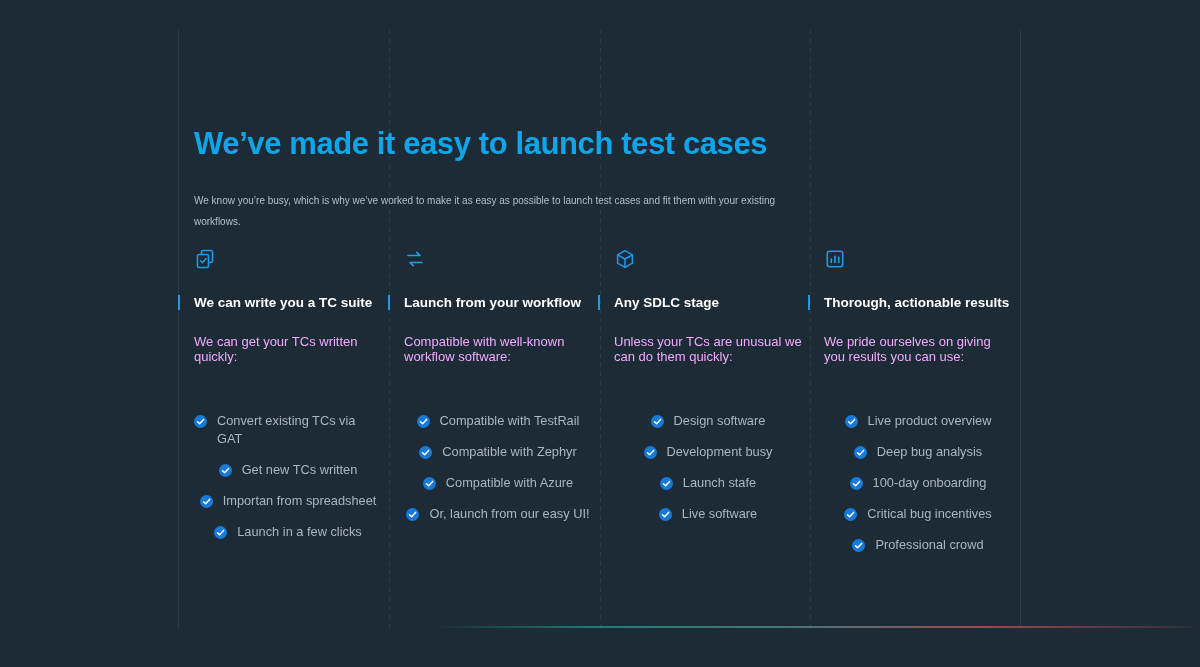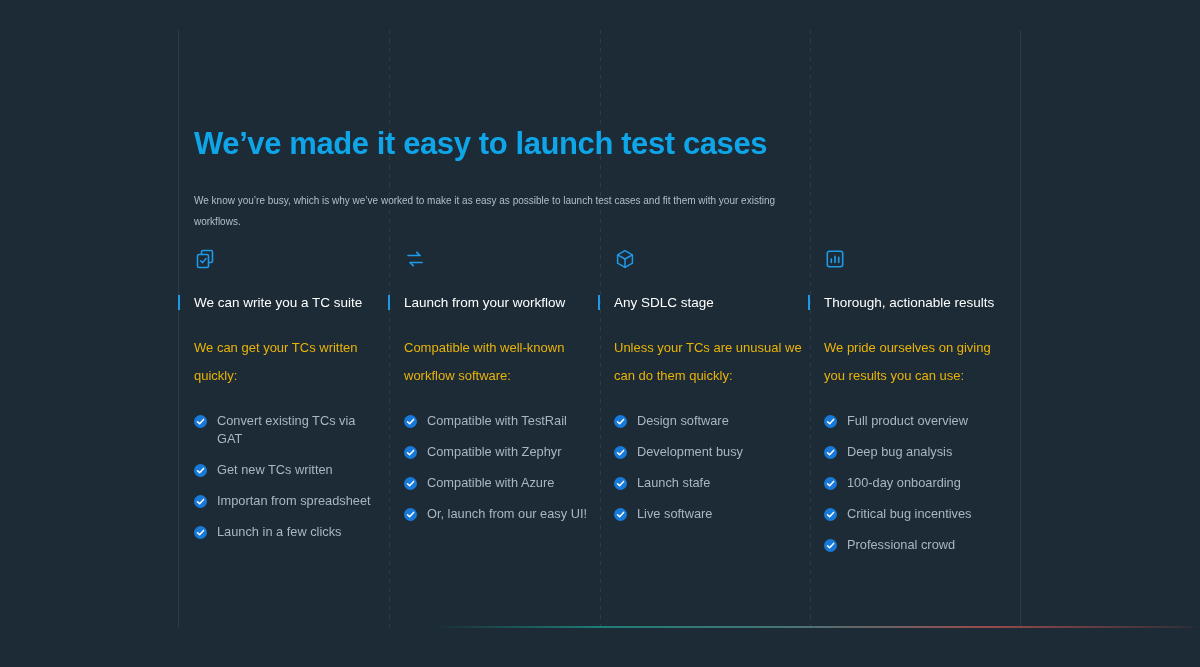--- a/index.html
+++ b/index.html
@@ -107,40 +107,41 @@
   .accent-bar {
     position: absolute;
     left: -16px;
     top: 1px;
     width: 2px;
     height: 15px;
     background: #1e9ae8;
   }
   .col-title {
     font-size: 13.5px;
-    font-weight: normal;
+    font-weight: bold;
     color: #ffffff;
     line-height: 17px;
   }
   .col-desc {
     font-size: 13px;
-    line-height: 28px;
-    color: #eab308;
+    line-height: 15px;
+    color: #f0abfc;
     min-height: 60px;
     margin-bottom: 18px;
   }
   .bullets {
     list-style: none;
     margin: 0;
     padding: 0;
   }
   .bullet {
     display: flex;
     align-items: flex-start;
     margin-bottom: 13px;
+    justify-content: center;
   }
   .check-icon {
     flex: 0 0 auto;
     width: 13px;
     height: 13px;
     margin-top: 2px;
     margin-right: 10px;
     display: block;
   }
   .bullet-label {
@@ -340,21 +341,21 @@
       </div>
       <div class="col-desc">We pride ourselves on giving you results you can use:</div>
       <ul class="bullets">
         <li class="bullet">
           <span class="check-icon">
             <svg width="13" height="13" viewBox="0 0 13 13">
                 <circle cx="6.5" cy="6.5" r="6.5" fill="#1779d8"></circle>
                 <path d="M3.5 6.7l2.1 2.1 4-4.4" stroke="#ffffff" stroke-width="1.5" fill="none" stroke-linecap="round" stroke-linejoin="round"></path>
               </svg>
           </span>
-          <span class="bullet-label">Full product overview</span>
+          <span class="bullet-label">Live product overview</span>
         </li>
         <li class="bullet">
           <span class="check-icon">
             <svg width="13" height="13" viewBox="0 0 13 13">
                 <circle cx="6.5" cy="6.5" r="6.5" fill="#1779d8"></circle>
                 <path d="M3.5 6.7l2.1 2.1 4-4.4" stroke="#ffffff" stroke-width="1.5" fill="none" stroke-linecap="round" stroke-linejoin="round"></path>
               </svg>
           </span>
           <span class="bullet-label">Deep bug analysis</span>
         </li>

